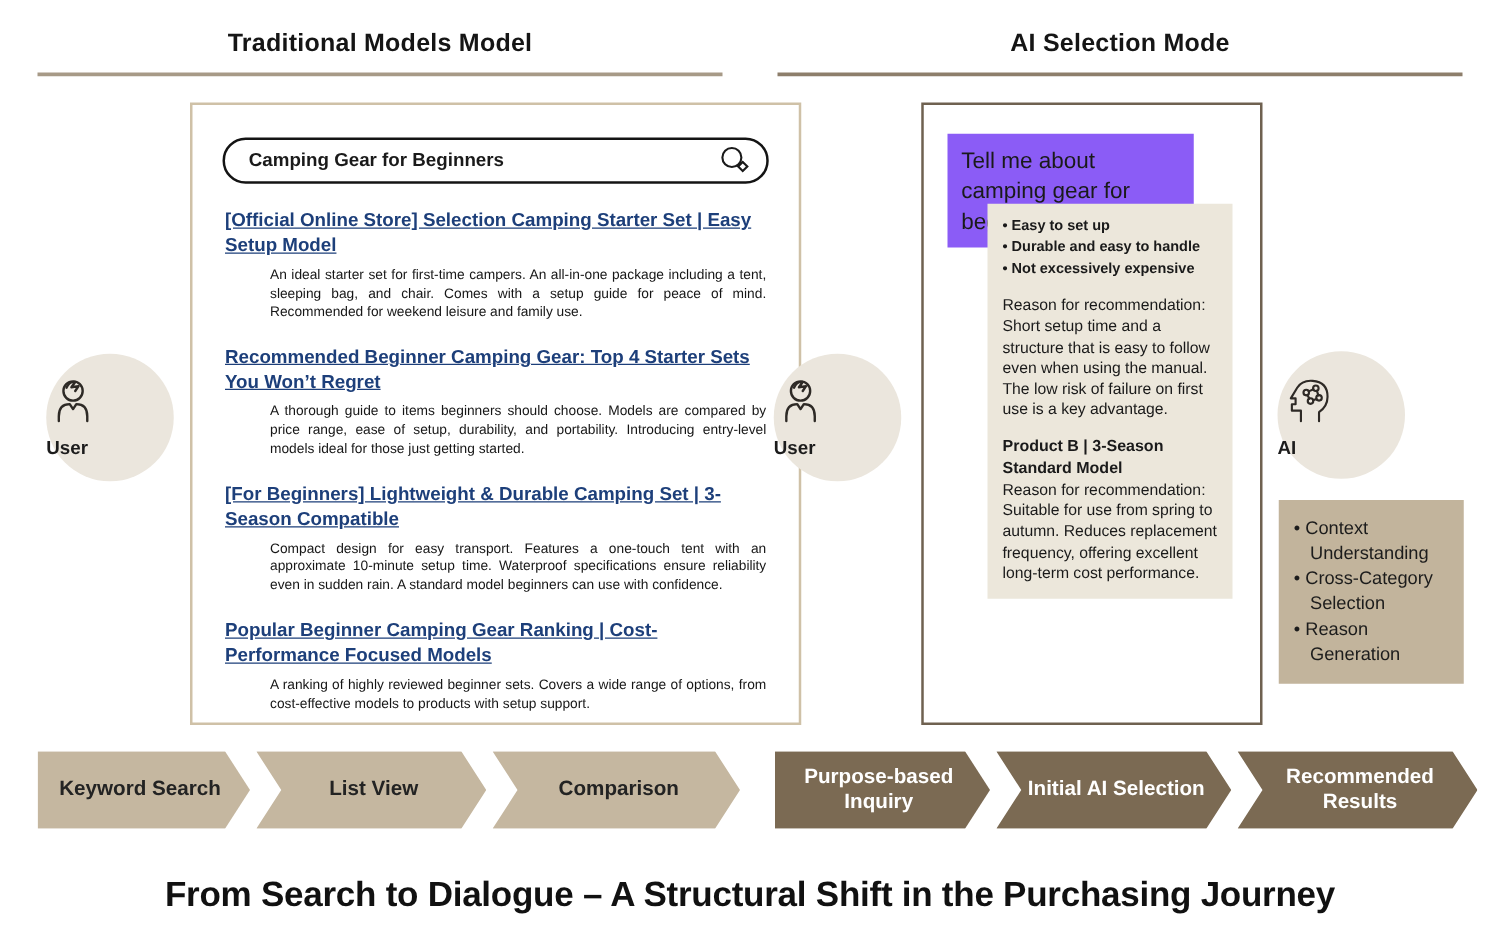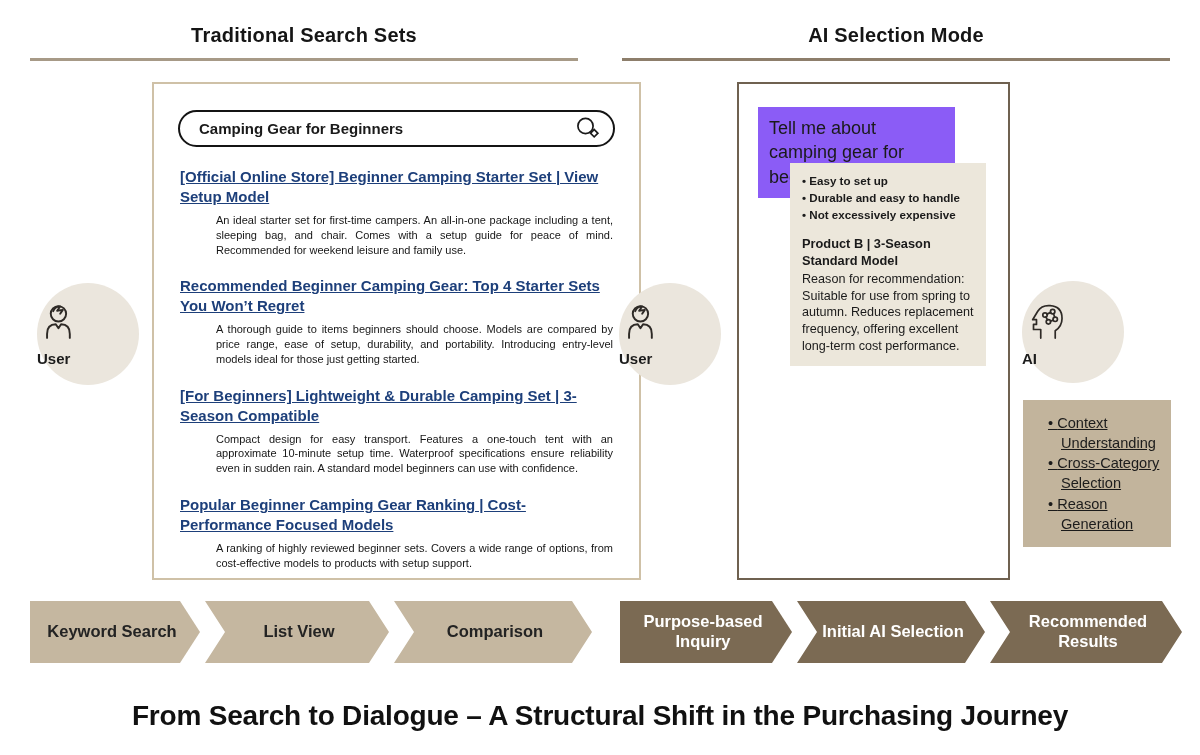--- a/index.html
+++ b/index.html
@@ -48,21 +48,21 @@
             font-size:12.6px; line-height:1.32; }
   .ai-box .intro { font-weight:bold; font-size:12.8px; }
   .ai-box .crit { font-size:11.6px; font-weight:bold; line-height:1.45; }
   .ai-box .crit::before { content:"• "; }
   .ai-box .prod { margin-top:13px; }
   .ai-box .prod .pname { font-weight:bold; font-size:12.8px; }
   .ai-box .prod .preason { margin-top:1px; }
 
   
   .cap-box { position:absolute; left:1023px; top:400px; width:148px; min-height:144px;
-             background:#c2b49c; padding:13px 8px 13px 25px;text-decoration:underline; }
+             background:#c2b49c; padding:13px 8px 13px 12px; }
   .cap-item { font-size:14.6px; line-height:1.38; color:#1c1c1c; padding-left:13px; text-indent:-13px; }
   .cap-item::before { content:"• "; }
 
   
   .band { position:absolute; top:601px; height:62px; display:flex; gap:5px; }
   .band.left-band  { left:30px;  width:562px; }
   .band.right-band { left:620px; width:562px; }
   .seg { display:flex; align-items:center; justify-content:center; text-align:center;
          font-size:16.5px; font-weight:bold; line-height:1.2; padding:0 18px 0 22px; }
   .band.left-band  .seg { background:#c5b7a0; color:#232323; }
@@ -74,38 +74,38 @@
 
   
   .footer-title { position:absolute; left:0; top:700px; width:1200px; text-align:center;
                   font-size:28px; font-weight:bold; letter-spacing:-.2px; color:#111; }
 </style>
 </head>
 <body>
 
 <div class="stage">
 
-  <div class="col-title left">Traditional Search Sets</div>
+  <div class="col-title left">Traditional Models Model</div>
   <div class="col-title right">AI Selection Mode</div>
   <div class="col-rule left"></div>
   <div class="col-rule right"></div>
 
   <div class="panel search-panel">
     <div class="search-pill">
       <span class="q">Camping Gear for Beginners</span>
       <span>
         <svg width="27" height="27" viewBox="0 0 27 27" fill="none" stroke="#1a1a1a" stroke-width="1.7">
           <circle cx="11.5" cy="11" r="7.6"></circle>
           <rect x="17.6" y="15.6" width="5.2" height="5.2" transform="rotate(45 20.2 18.2)"></rect>
         </svg>
       </span>
     </div>
     <div class="results">
       <div class="result">
-        <a href="#">[Official Online Store] Beginner Camping Starter Set | View Setup Model</a>
+        <a href="#">[Official Online Store] Selection Camping Starter Set | Easy Setup Model</a>
         <p>An ideal starter set for first-time campers. An all-in-one package including a tent, sleeping bag, and chair. Comes with a setup guide for peace of mind. Recommended for weekend leisure and family use.</p>
       </div>
       <div class="result">
         <a href="#">Recommended Beginner Camping Gear: Top 4 Starter Sets You Won’t Regret</a>
         <p>A thorough guide to items beginners should choose. Models are compared by price range, ease of setup, durability, and portability. Introducing entry-level models ideal for those just getting started.</p>
       </div>
       <div class="result">
         <a href="#">[For Beginners] Lightweight &amp; Durable Camping Set | 3-Season Compatible</a>
         <p>Compact design for easy transport. Features a one-touch tent with an approximate 10-minute setup time. Waterproof specifications ensure reliability even in sudden rain. A standard model beginners can use with confidence.</p>
       </div>
@@ -128,20 +128,21 @@
   </div>
 
   <div class="panel chat-panel"></div>
   <div class="bubble user-msg">Tell me about camping gear for beginners.</div>
 
   <div class="ai-box">
     <div class="crit">Easy to set up</div>
     <div class="crit">Durable and easy to handle</div>
     <div class="crit">Not excessively expensive</div>
     <div class="prod">
+      <div class="preason">Reason for recommendation: Short setup time and a structure that is easy to follow even when using the manual. The low risk of failure on first use is a key advantage.</div>
     </div>
     <div class="prod">
       <div class="pname">Product B | 3-Season Standard Model</div>
       <div class="preason">Reason for recommendation: Suitable for use from spring to autumn. Reduces replacement frequency, offering excellent long-term cost performance.</div>
     </div>
   </div>
 
   <div class="actor user-right">
     <span>
       <svg width="42" height="42" viewBox="0 0 48 48" fill="none" stroke="#2e2a26" stroke-width="2.2" stroke-linecap="round" stroke-linejoin="round">

